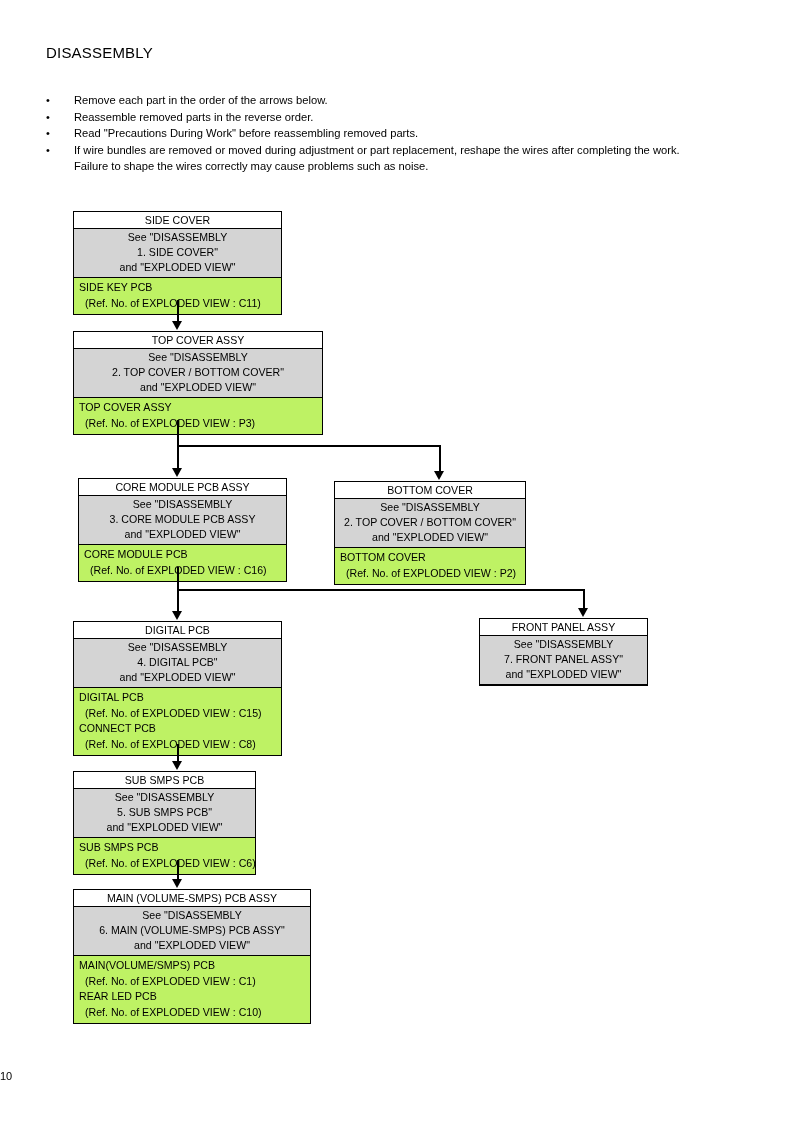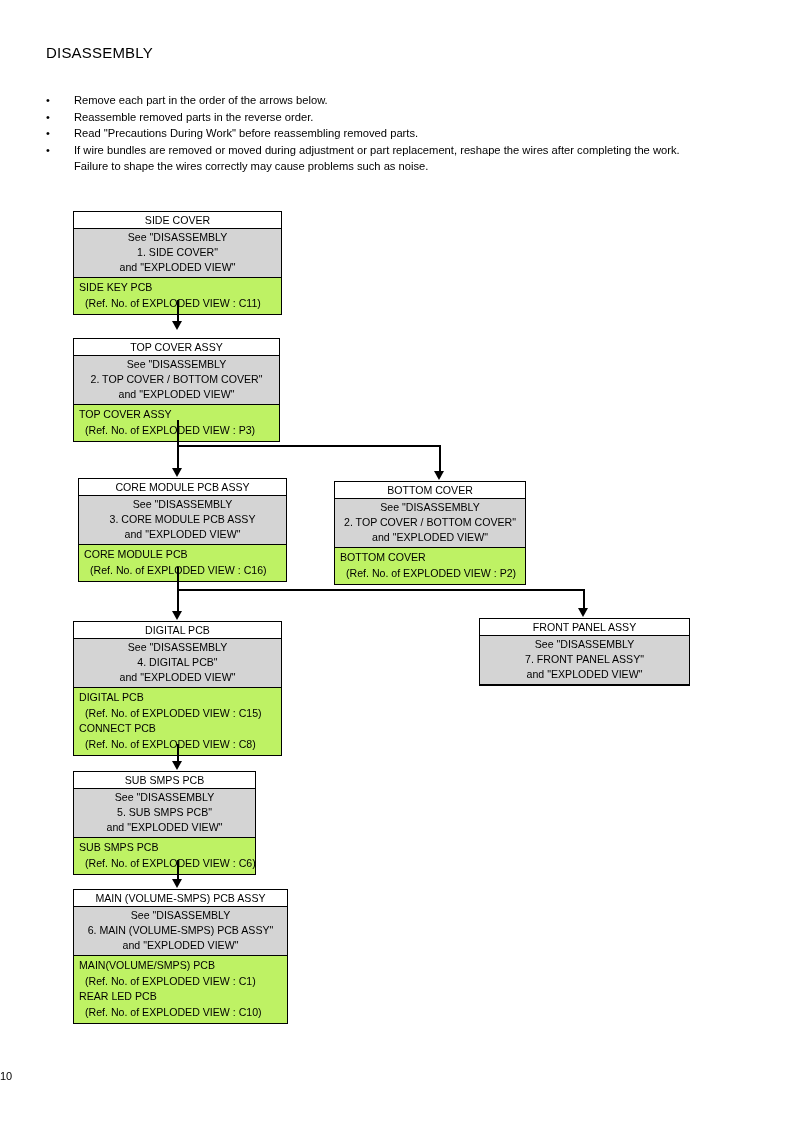--- a/index.html
+++ b/index.html
@@ -147,21 +147,21 @@
     <div class="gray-line">See "DISASSEMBLY</div>
     <div class="gray-line">1. SIDE COVER"</div>
     <div class="gray-line">and "EXPLODED VIEW"</div>
   </div>
   <div class="box-body">
     <div class="body-line">SIDE KEY PCB</div>
     <div class="body-line indent">(Ref. No. of EXPLODED VIEW : C11)</div>
   </div>
 </div>
 
-<div class="flow-box" style="left:73px; top:338px; width:207px;">
+<div class="flow-box" style="left:73px; top:331px; width:250px;">
   <div class="box-title">TOP COVER ASSY</div>
   <div class="box-gray">
     <div class="gray-line">See "DISASSEMBLY</div>
     <div class="gray-line">2. TOP COVER / BOTTOM COVER"</div>
     <div class="gray-line">and "EXPLODED VIEW"</div>
   </div>
   <div class="box-body">
     <div class="body-line">TOP COVER ASSY</div>
     <div class="body-line indent">(Ref. No. of EXPLODED VIEW : P3)</div>
   </div>
@@ -201,21 +201,21 @@
     <div class="gray-line">and "EXPLODED VIEW"</div>
   </div>
   <div class="box-body">
     <div class="body-line">DIGITAL PCB</div>
     <div class="body-line indent">(Ref. No. of EXPLODED VIEW : C15)</div>
     <div class="body-line">CONNECT PCB</div>
     <div class="body-line indent">(Ref. No. of EXPLODED VIEW : C8)</div>
   </div>
 </div>
 
-<div class="flow-box" style="left:479px; top:618px; width:211px;">
+<div class="flow-box" style="left:479px; top:618px; width:169px;">
   <div class="box-title">FRONT PANEL  ASSY</div>
   <div class="box-gray">
     <div class="gray-line">See "DISASSEMBLY</div>
     <div class="gray-line">7. FRONT PANEL ASSY"</div>
     <div class="gray-line">and "EXPLODED VIEW"</div>
   </div>
 </div>
 
 <div class="flow-box" style="left:73px; top:771px; width:183px;">
   <div class="box-title">SUB SMPS PCB</div>
@@ -223,21 +223,21 @@
     <div class="gray-line">See "DISASSEMBLY</div>
     <div class="gray-line">5. SUB SMPS PCB"</div>
     <div class="gray-line">and "EXPLODED VIEW"</div>
   </div>
   <div class="box-body">
     <div class="body-line">SUB SMPS PCB</div>
     <div class="body-line indent">(Ref. No. of EXPLODED VIEW : C6)</div>
   </div>
 </div>
 
-<div class="flow-box" style="left:73px; top:889px; width:215px;">
+<div class="flow-box" style="left:73px; top:889px; width:238px;">
   <div class="box-title">MAIN (VOLUME-SMPS) PCB ASSY</div>
   <div class="box-gray">
     <div class="gray-line">See "DISASSEMBLY</div>
     <div class="gray-line">6. MAIN (VOLUME-SMPS) PCB ASSY"</div>
     <div class="gray-line">and "EXPLODED VIEW"</div>
   </div>
   <div class="box-body">
     <div class="body-line">MAIN(VOLUME/SMPS) PCB</div>
     <div class="body-line indent">(Ref. No. of EXPLODED VIEW : C1)</div>
     <div class="body-line">REAR LED PCB</div>

